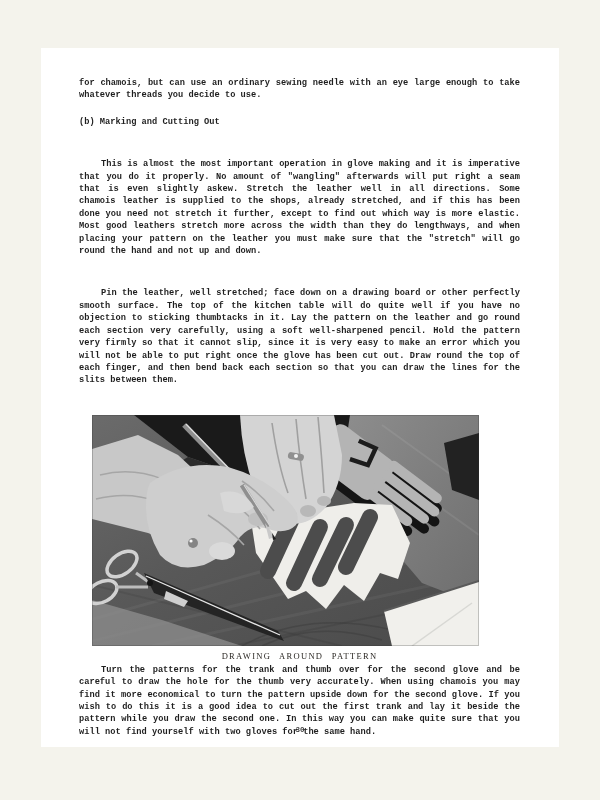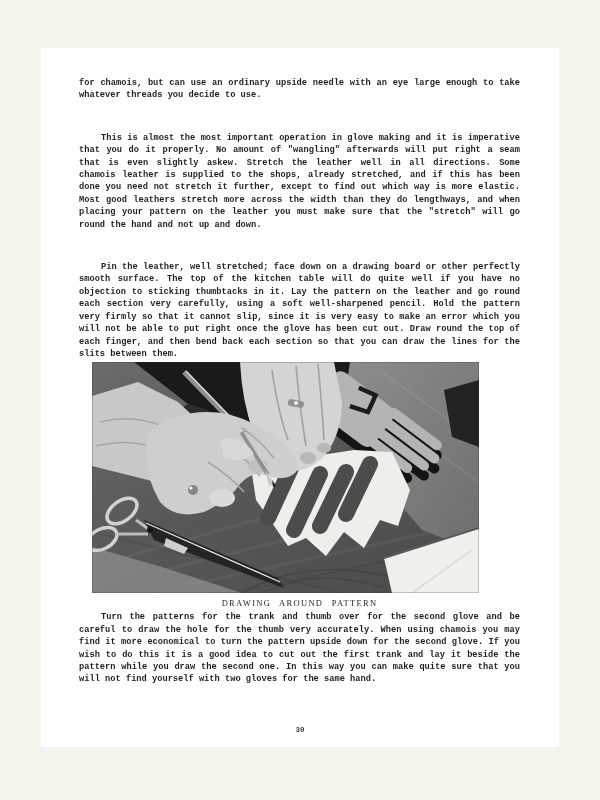--- a/index.html
+++ b/index.html
@@ -26,21 +26,21 @@
     font-weight:bold;
     color:#1f1f1f;
     text-align:justify;
   }
   .heading{
     margin-top:14px;
     text-align:left;
   }
   .para{margin-top:30px;text-indent:22px;}
   figure{
-    margin:2px auto 0;
+    margin:28px auto 0;
     width:416px;
     text-align:center;
   }
   figure svg{display:block;}
   figcaption{
     margin-top:5px;
     font-family:"Liberation Serif","DejaVu Serif",serif;
     font-size:8.5px;
     letter-spacing:1.3px;
     word-spacing:5px;
@@ -56,22 +56,23 @@
     font-weight:bold;
     color:#3a3a3a;
   }
 </style>
 </head>
 <body>
 
 <div class="page">
   <div class="content">
 
-    <p class="body-text">for chamois, but can use an ordinary upside needle with an eye large enough to take whatever threads you decide to use.</p>
-
+    <p class="body-text">for chamois, but can use an ordinary sewing needle with an eye large enough to take whatever threads you decide to use.</p>
+
+    <p class="body-text heading">(b) Marking and Cutting Out</p>
 
     <p class="body-text para">This is almost the most important operation in glove making and it is imperative that you do it properly. No amount of "wangling" afterwards will put right a seam that is even slightly askew. Stretch the leather well in all directions. Some chamois leather is supplied to the shops, already stretched, and if this has been done you need not stretch it further, except to find out which way is more elastic. Most good leathers stretch more across the width than they do lengthways, and when placing your pattern on the leather you must make sure that the "stretch" will go round the hand and not up and down.</p>
 
     <p class="body-text para">Pin the leather, well stretched; face down on a drawing board or other perfectly smooth surface. The top of the kitchen table will do quite well if you have no objection to sticking thumbtacks in it. Lay the pattern on the leather and go round each section very carefully, using a soft well-sharpened pencil. Hold the pattern very firmly so that it cannot slip, since it is very easy to make an error which you will not be able to put right once the glove has been cut out. Draw round the top of each finger, and then bend back each section so that you can draw the lines for the slits between them.</p>
 
     <figure>
       <svg width="387" height="231" viewBox="0 0 387 231" xmlns="http://www.w3.org/2000/svg">
         <defs>
           <linearGradient id="gBg" x1="0" y1="0" x2="1" y2="1">
             <stop offset="0" stop-color="#6b6b6b"></stop>

